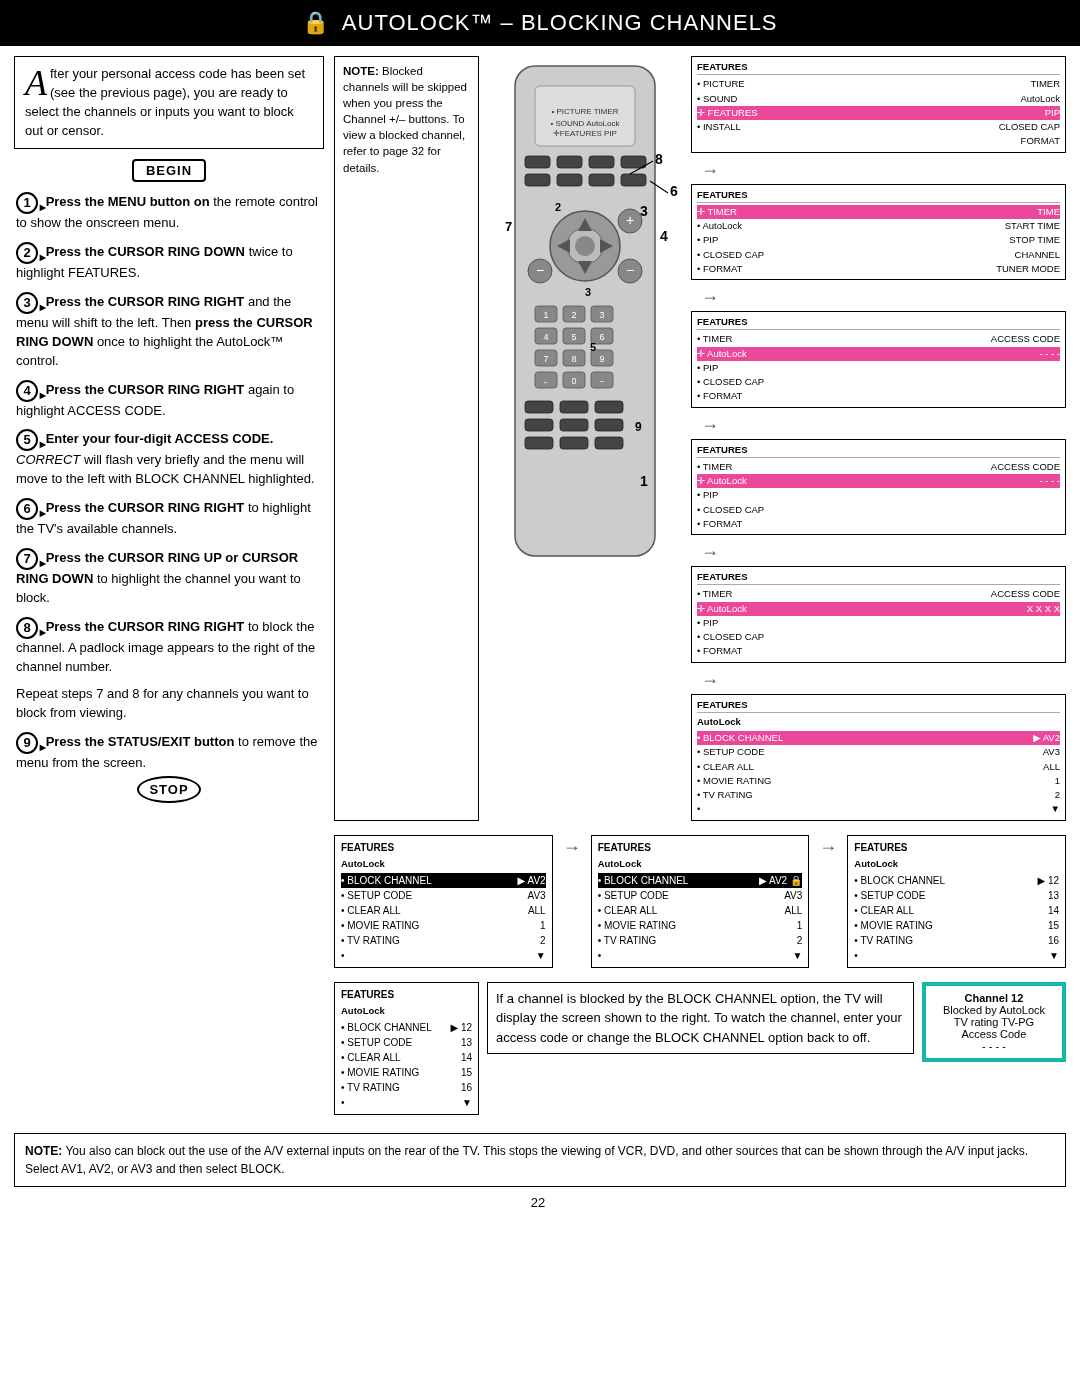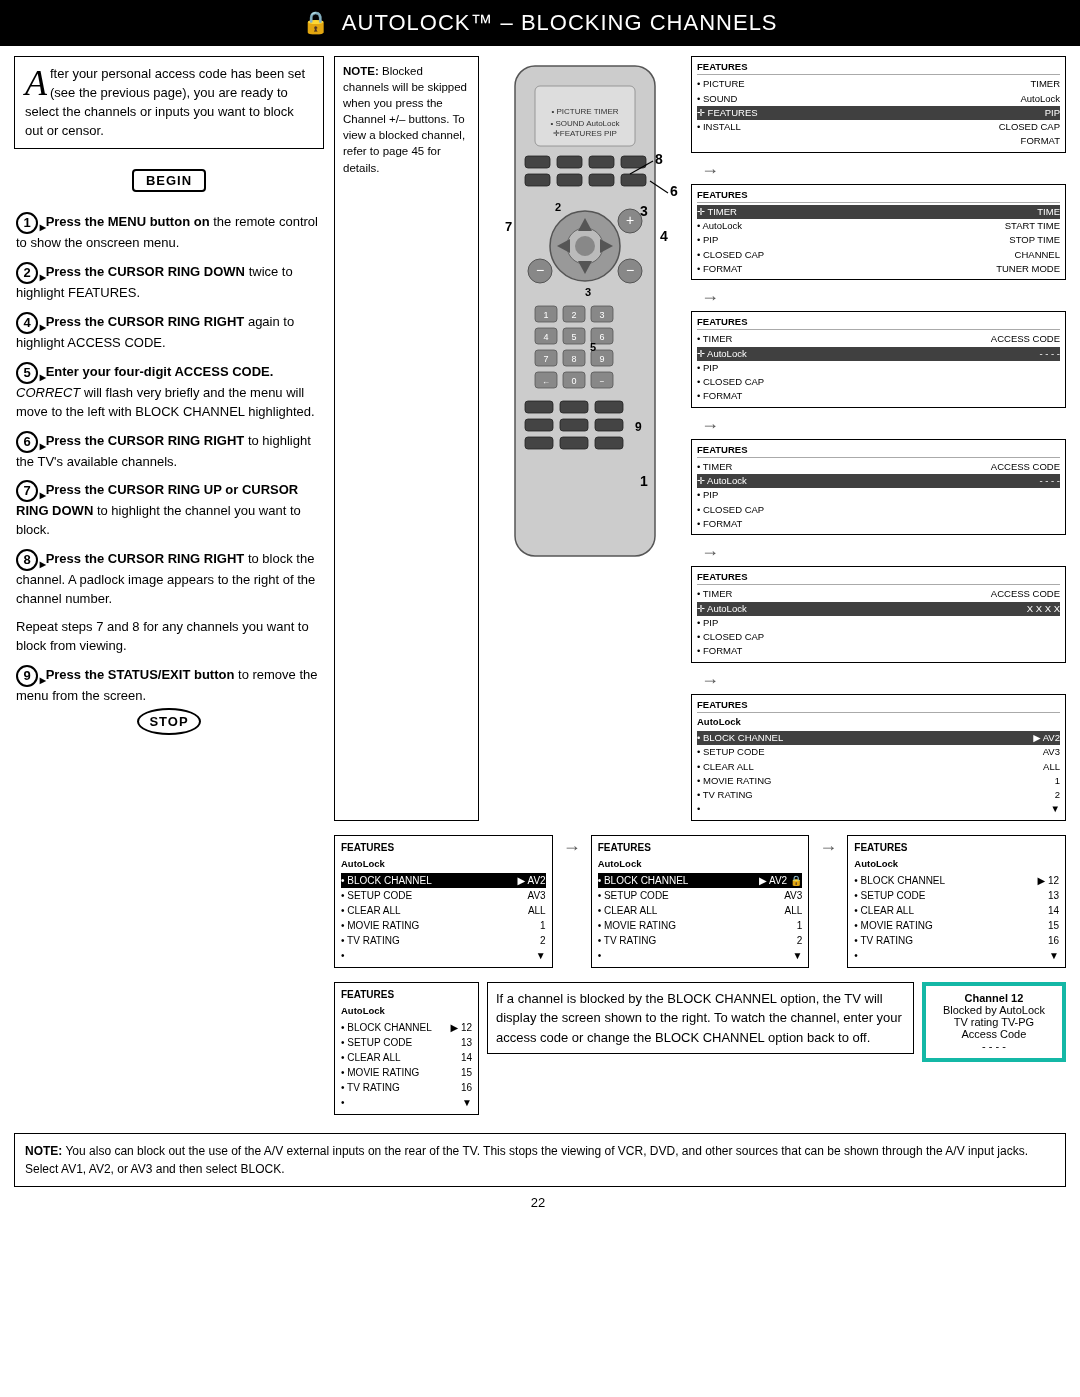--- a/index.html
+++ b/index.html
@@ -58,21 +58,21 @@
       font-size: 36px;
       font-style: italic;
       line-height: 1;
       margin-right: 3px;
       font-family: Georgia, serif;
     }
 
     .begin-badge {
       display: block;
       text-align: center;
-      margin: 24px auto;
+      margin: 14px auto;
     }
     .begin-badge span {
       border: 2px solid #000;
       border-radius: 4px;
       padding: 2px 12px;
       font-size: 13px;
       font-weight: bold;
       letter-spacing: 1px;
     }
 
@@ -265,21 +265,21 @@
       font-size: 9.5px;
       border-bottom: 1px solid #aaa;
       margin-bottom: 2px;
     }
     .small-panel .sp-row {
       display: flex;
       justify-content: space-between;
       font-size: 9.5px;
     }
     .small-panel .sp-row.highlighted {
-      background: #404040;
+      background: #ec4899;
       color: #fff;
     }
 
     .diagrams-top {
       display: flex;
       gap: 6px;
     }
 
     .right-panels-col {
       display: flex;
@@ -314,20 +314,25 @@
       <span class="step-title">Press the MENU button on</span>
       <span> the remote control to show the onscreen menu.</span>
     </div>
 
     <div class="step">
       <span class="step-num">2</span>
       <span class="step-title">Press the CURSOR RING DOWN</span>
       <span> twice to highlight FEATURES.</span>
     </div>
 
+    <div class="step">
+      <span class="step-num">3</span>
+      <span class="step-title">Press the CURSOR RING RIGHT</span>
+      <span> and the menu will shift to the left. Then <strong>press the CURSOR RING DOWN</strong> once to highlight the AutoLock™ control.</span>
+    </div>
 
     <div class="step">
       <span class="step-num">4</span>
       <span class="step-title">Press the CURSOR RING RIGHT</span>
       <span> again to highlight ACCESS CODE.</span>
     </div>
 
     <div class="step">
       <span class="step-num">5</span>
       <span class="step-title">Enter your four-digit ACCESS CODE.</span>
@@ -367,21 +372,21 @@
     </div>
 
   </div>
 
   <div class="right-col">
 
     <div class="diagrams-top">
 
       <div class="note-box">
         <span class="note-label">NOTE:</span>
-        <span>Blocked channels will be skipped when you press the Channel +/– buttons. To view a blocked channel, refer to page 45 for details.</span>
+        <span>Blocked channels will be skipped when you press the Channel +/– buttons. To view a blocked channel, refer to page 32 for details.</span>
       </div>
 
       <div class="remote-svg-container">
         <svg width="200" height="520" viewBox="0 0 200 520" xmlns="http://www.w3.org/2000/svg">
 
           <rect x="30" y="10" width="140" height="490" rx="20" ry="20" class="remote-body"></rect>
 
           <rect x="50" y="30" width="100" height="60" rx="5" class="remote-screen"></rect>
           <text x="100" y="58" text-anchor="middle" font-size="8" fill="#333">• PICTURE   TIMER</text>
           <text x="100" y="70" text-anchor="middle" font-size="8" fill="#333">• SOUND    AutoLock</text>

